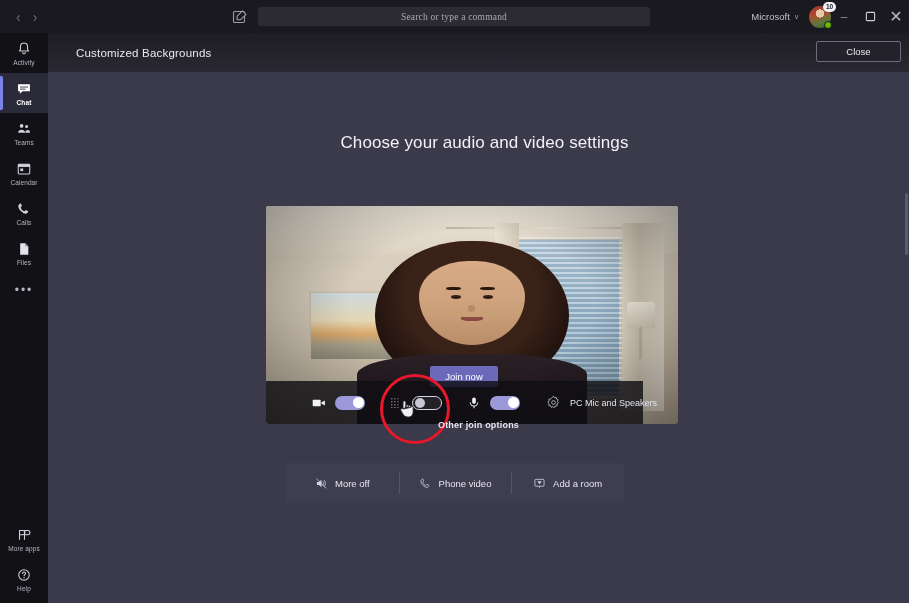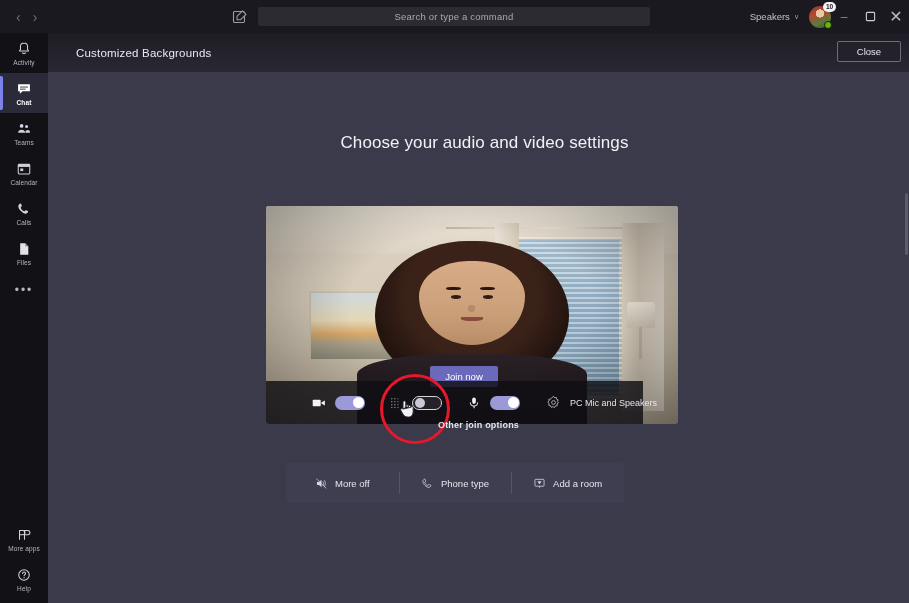--- a/index.html
+++ b/index.html
@@ -19,21 +19,21 @@
   }
   .navarrows { display:flex; align-items:center; gap:12px; margin-left:16px; width:60px; }
   .navarrow {
     font-size:14px; color:#6e6d78; line-height:1; cursor:pointer;
     user-select:none;
   }
   .compose-icon { position:absolute; left:232px; top:9px; width:16px; height:16px; opacity:.75; }
   .searchbar {
     position:absolute; left:258px; top:7px; width:392px; height:19px;
     background:#2c2b33; border-radius:2px;
-    display:flex; align-items:center; justify-content:center;
+    display:flex; align-items:center; justify-content:center;font-family:Liberation Serif, serif;
   }
   .searchbar span { font-size:9.5px; color:#a9a8b4; letter-spacing:.2px; }
   .tb-right { position:absolute; right:0; top:0; height:33px; display:flex; align-items:center; }
   .org-name { font-size:9.5px; color:#c2c1cc; display:flex; align-items:center; gap:4px; }
   .org-chevron { font-size:7px; color:#9b9aa6; }
   .avatar-wrap { position:relative; width:22px; height:22px; margin-left:10px; }
   .avatar {
     width:22px; height:22px; border-radius:50%;
     background:
       radial-gradient(circle at 50% 34%, #e8c9a8 0 22%, transparent 23%),
@@ -81,21 +81,21 @@
 
   
   .content { position:absolute; left:48px; top:33px; width:861px; height:570px; background:#3b3a4a; }
   .subheader {
     position:absolute; left:0; top:0; width:861px; height:39px;
     background:linear-gradient(180deg,#1e1d25 0%,#2a2933 100%);
     display:flex; align-items:center;padding-left:10px;
   }
   .subheader .title { font-size:11.5px; color:#e9e8f0; margin-left:18px; letter-spacing:.2px; }
   .close-btn {
-    position:absolute; right:8px; top:8px; width:64px; height:21px;
+    position:absolute; right:8px; top:8px; width:85px; height:21px;
     background:#23222b; border:1px solid #6d6c7a; border-radius:2px;
     color:#e9e8f0; font-size:9.5px; display:flex; align-items:center; justify-content:center;
     cursor:pointer;
   }
 
   
   .prejoin { position:absolute; left:0; top:39px; width:861px; height:531px; }
   .heading {
     position:absolute; left:0; top:61px; width:861px; text-align:center;
     font-size:17px; color:#f1f0f6; font-weight:normal; letter-spacing:.1px;padding-left:12px;
@@ -260,21 +260,21 @@
       <rect x="1.5" y="2.5" width="11" height="11" rx="1.2" fill="none" stroke="#c9c8d2" stroke-width="1.1"></rect>
       <path d="M10.5 1.8 L14 5.3 L8.6 10.7 L5.1 10.7 L5.1 7.2 Z" fill="#1a191f" stroke="#c9c8d2" stroke-width="1.1" stroke-linejoin="round"></path>
     </svg>
 
     <div class="searchbar">
       <span>Search or type a command</span>
     </div>
 
     <div class="tb-right">
       <div class="org-name">
-        <span>Speakers</span>
+        <span>Microsoft</span>
         <span class="org-chevron">∨</span>
       </div>
       <div class="avatar-wrap">
         <div class="avatar"></div>
         <div class="avatar-badge">10</div>
         <div class="avatar-presence"></div>
       </div>
       <div class="wbtn min">–</div>
       <div class="wbtn">
         <svg width="11" height="11" viewBox="0 0 12 12">
@@ -466,21 +466,21 @@
             <path d="M14.6 5.4c1.9 2.4 1.9 6.8 0 9.2" fill="none" stroke="#e2e1ea" stroke-width="1.2" stroke-linecap="round"></path>
             <path d="M2.3 2.6 L17.4 17.6" stroke="#e2e1ea" stroke-width="1.2"></path>
           </svg>
           <span class="lbl">More off</span>
         </div>
 
         <div class="ojo-item">
           <svg class="ojo-ico" viewBox="0 0 20 20">
             <path d="M5.6 3.2c1 0 1.6 2.4 1.6 3 0 .8-1.3 1.2-1.3 2 0 1.6 2.6 4.6 4.3 4.6.8 0 1.2-1.3 2-1.3.7 0 3 .7 3 1.7 0 1.4-1.9 2.8-3.1 2.8-3.7 0-9.2-5.6-9.2-9.3 0-1.2 1.4-3.5 2.7-3.5z" fill="none" stroke="#e2e1ea" stroke-width="1.25" stroke-linejoin="round"></path>
           </svg>
-          <span class="lbl">Phone type</span>
+          <span class="lbl">Phone video</span>
         </div>
 
         <div class="ojo-item">
           <svg class="ojo-ico" viewBox="0 0 20 20">
             <rect x="3" y="3.6" width="14" height="10.6" rx="1.3" fill="none" stroke="#e2e1ea" stroke-width="1.25"></rect>
             <path d="M6.6 6.6h6.8l-3.4 4.4z" fill="#e2e1ea"></path>
             <path d="M10 14.2v2.4" stroke="#e2e1ea" stroke-width="1.25"></path>
           </svg>
           <span class="lbl">Add a room</span>
         </div>

